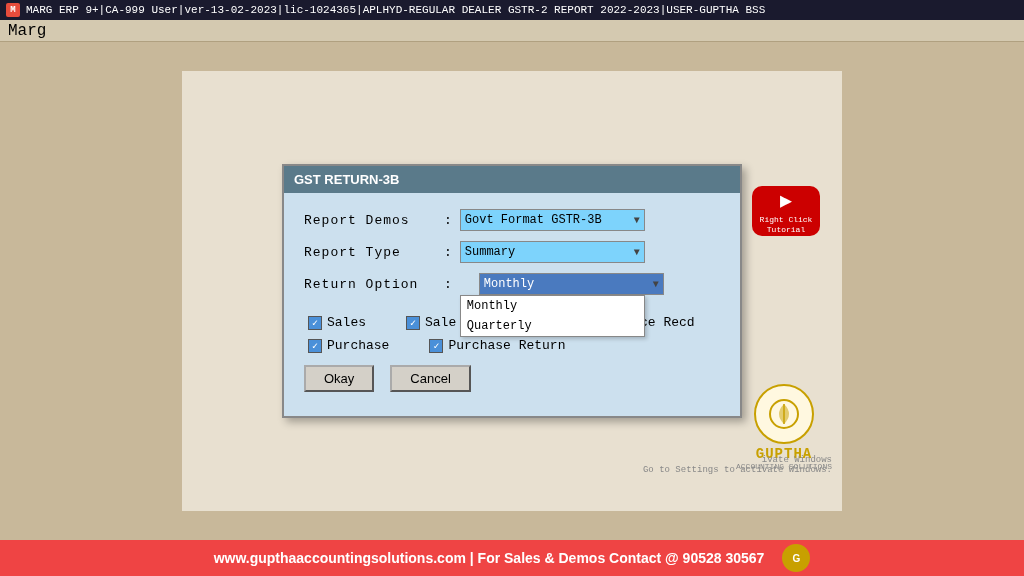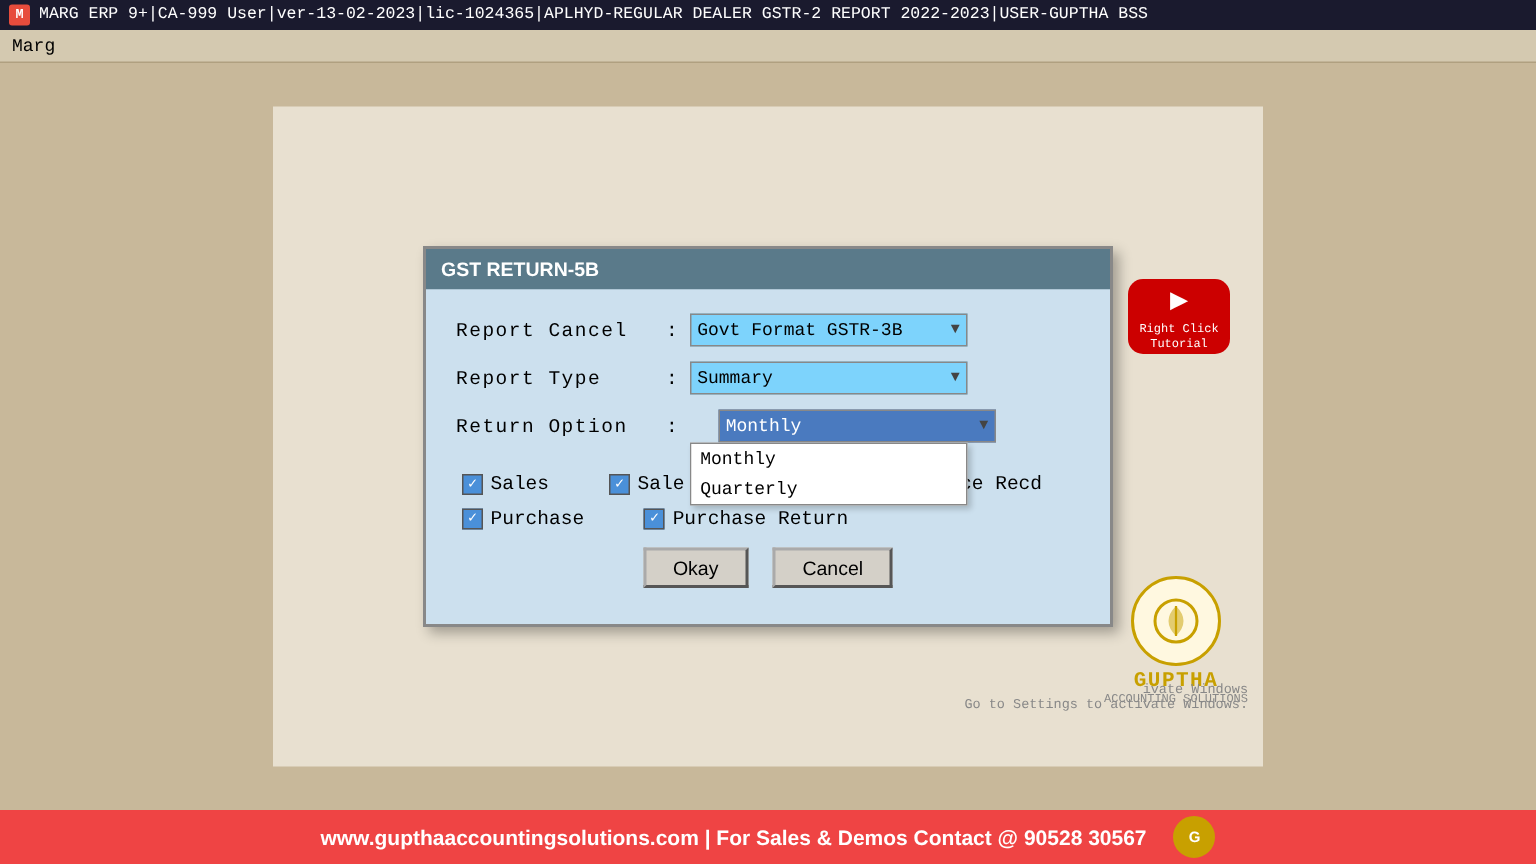--- a/index.html
+++ b/index.html
@@ -41,21 +41,21 @@
     
     #menu-bar {
       background: #d4c9b0;
       height: 22px;
       display: flex;
       align-items: center;
       padding: 0 8px;
       border-bottom: 1px solid #b0a080;
     }
     #menu-bar span {
-      font-size: 12px;
+      font-size: 16px;
       color: #000;
       margin-right: 4px;
       cursor: default;
     }
 
     
     #main-area {
       background: #c8b89a;
       width: 100%;
       height: calc(576px - 20px - 22px - 36px);
@@ -193,21 +193,21 @@
       display: flex;
       align-items: center;
       justify-content: center;
       color: white;
       font-size: 10px;
     }
 
     
     .button-row {
       display: flex;
-      justify-content: center;
+      justify-content: flex-start;
       gap: 16px;
       margin-top: 12px;
       margin-bottom: 8px;
     }
 
     .btn {
       background: #d4d0c8;
       border: 2px outset #aaa;
       font-size: 13px;
       font-family: Arial, sans-serif;
@@ -340,25 +340,25 @@
 
 <div id="menu-bar">
   <span>Marg</span>
 </div>
 
 <div id="main-area">
 
   <div id="inner-area">
 
     <div id="dialog">
-      <div id="dialog-title">GST RETURN-5B</div>
+      <div id="dialog-title">GST RETURN-3B</div>
       <div id="dialog-body">
 
         <div class="form-row">
-          <span class="form-label">Report  Cancel</span>
+          <span class="form-label">Report  Demos</span>
           <span class="form-colon">:</span>
           <div class="form-select">
             <span>Govt Format GSTR-3B</span>
             <span class="arrow">▼</span>
           </div>
         </div>
 
         <div class="form-row">
           <span class="form-label">Report  Type</span>
           <span class="form-colon">:</span>

